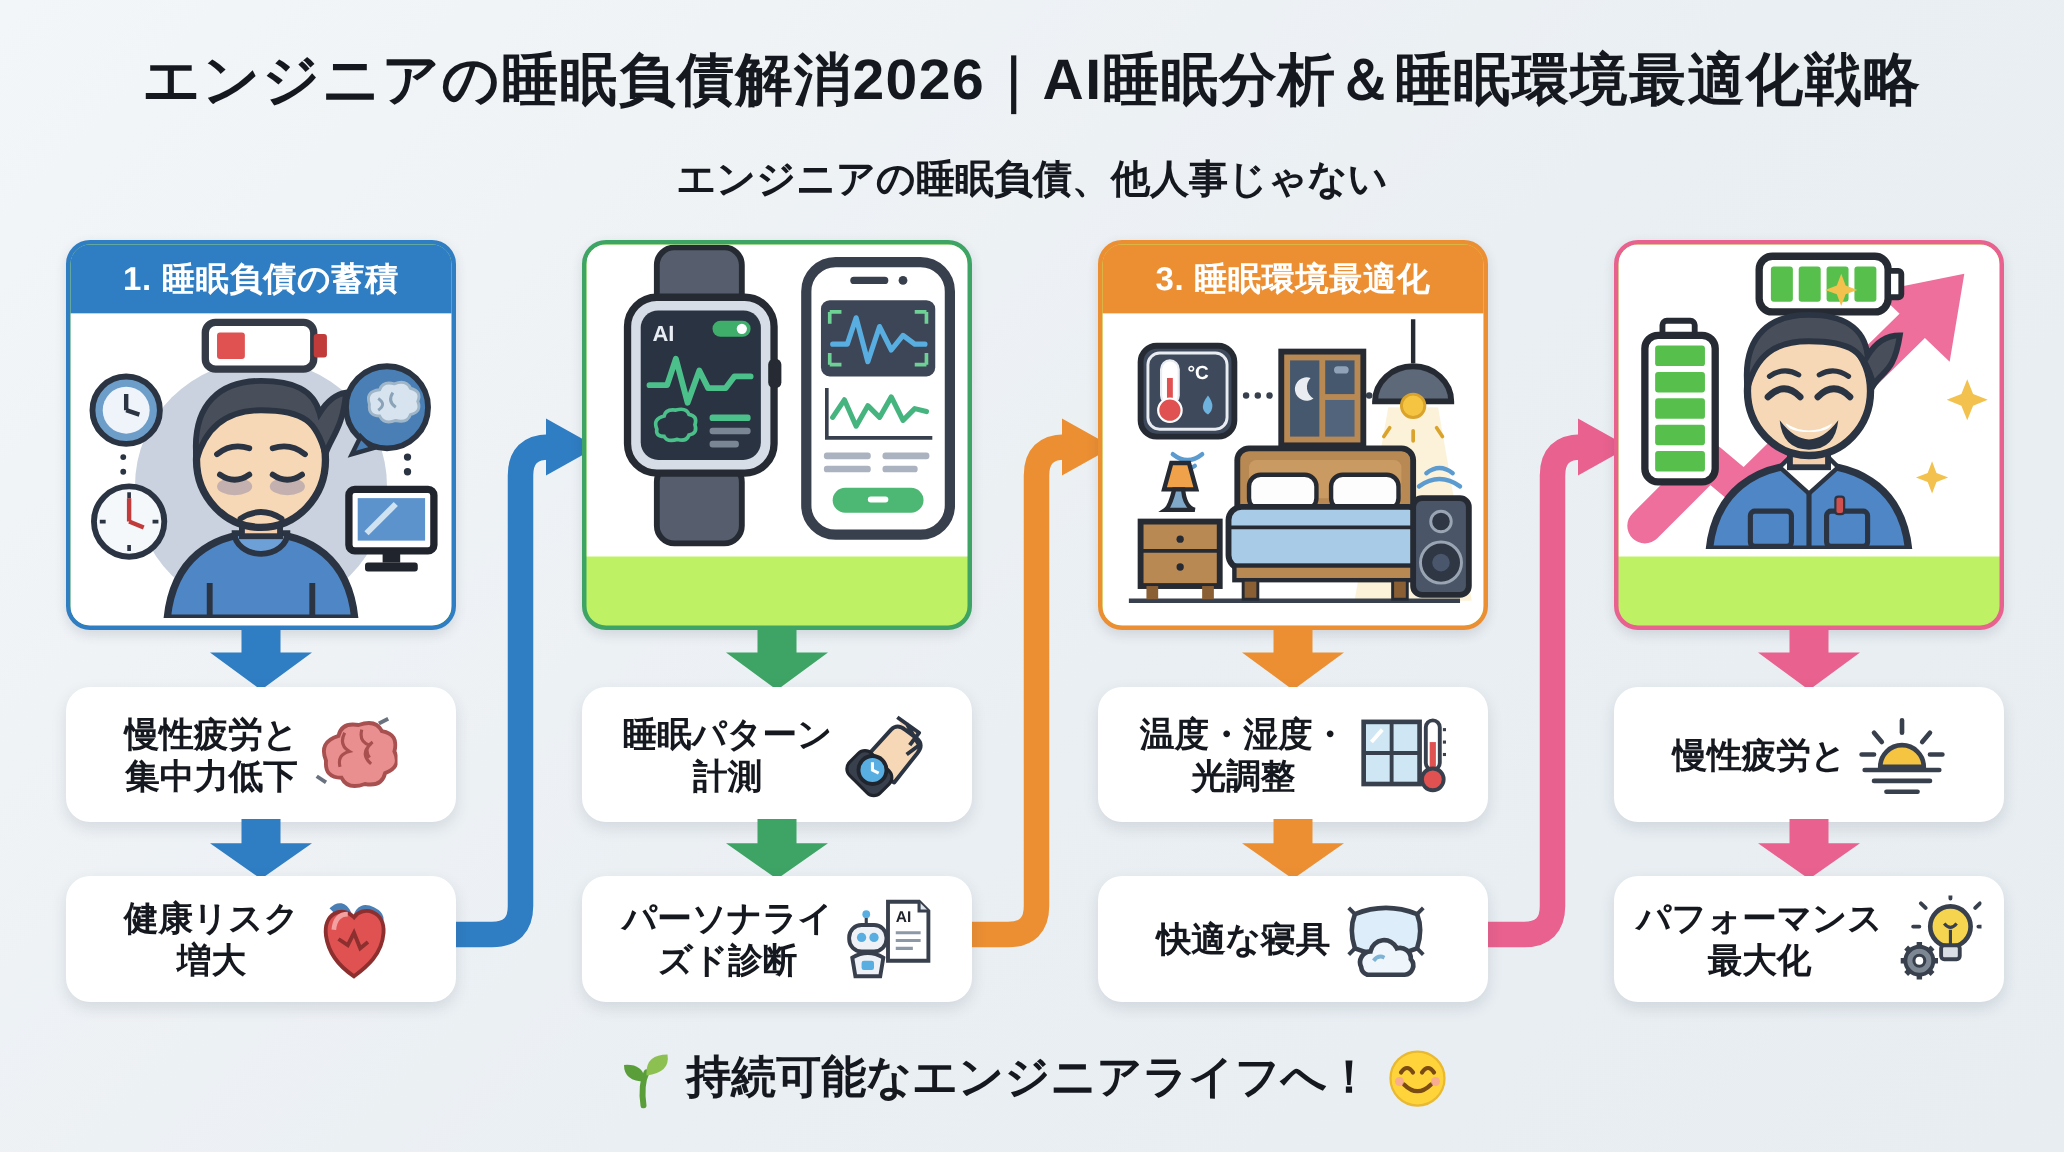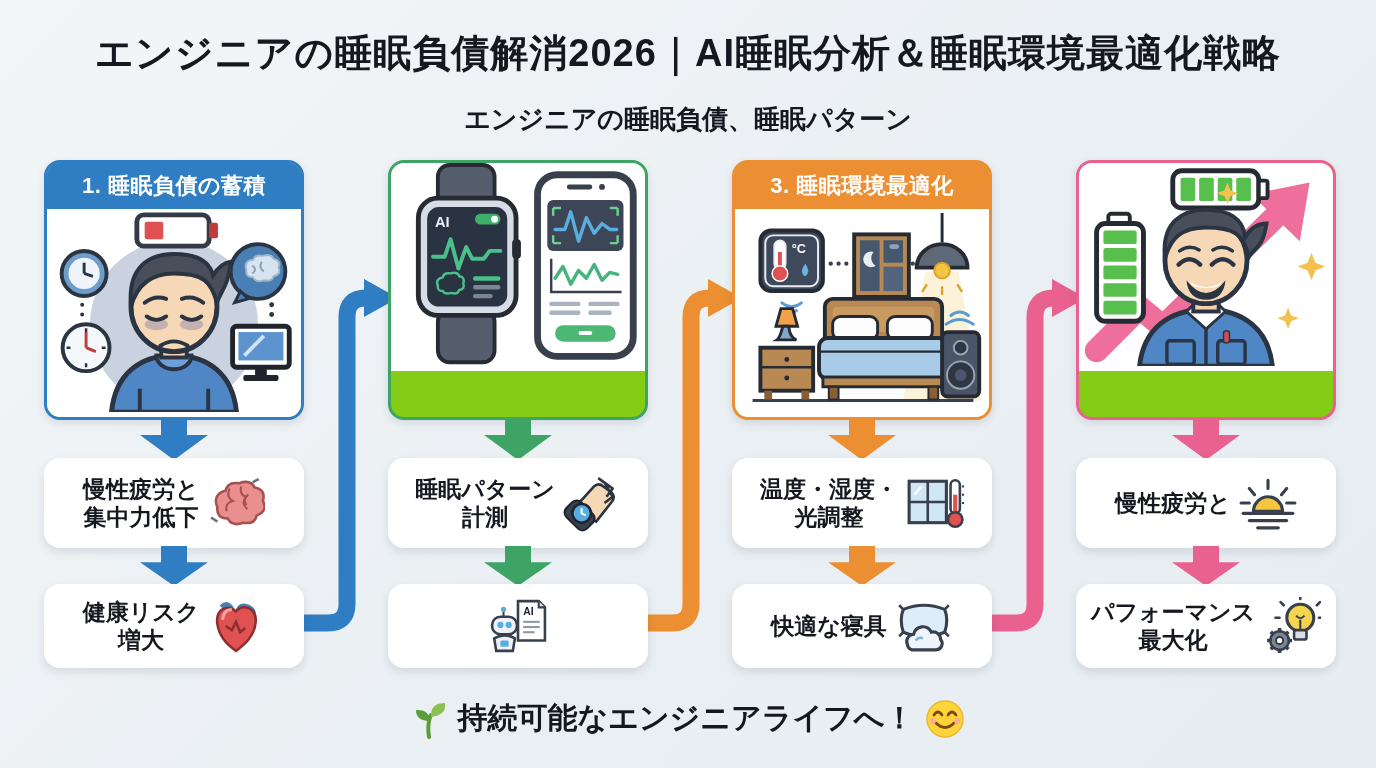--- a/index.html
+++ b/index.html
@@ -20,21 +20,21 @@
     text-align:center; font-size:26px; font-weight:800;
   }
   .col { position:absolute; top:160px; width:260px; height:510px; z-index:2; }
   .col1 { left:44px;  --c:#2f7dc3; }
   .col2 { left:388px; --c:#3da465; }
   .col3 { left:732px; --c:#ec8f33; }
   .col4 { left:1076px;--c:#e9618e; }
 
   .card {
     position:absolute; top:0; left:0; width:260px; height:260px;
-    background:#84cc16; border:3px solid var(--c); border-radius:16px;
+    background:#bef264; border:3px solid var(--c); border-radius:16px;
     box-shadow:0 3px 8px rgba(40,55,75,.14); overflow:hidden;
   }
   .card-header {
     height:46px; background:var(--c);
     display:flex; align-items:center; justify-content:center;
     color:#fff; font-size:22px; font-weight:800; letter-spacing:.5px;
   }
   .card-body { position:relative; height:208px; background:#fff; }
   .card-body svg.illus { position:absolute; inset:0; }
 
@@ -65,21 +65,21 @@
     position:absolute; top:698px; left:0; width:100%;
     display:flex; align-items:flex-end; justify-content:center; gap:10px;
     font-size:30px; font-weight:900;
   }
   .footer svg { display:block; }
 </style>
 </head>
 <body>
 
 <div class="page-title">エンジニアの睡眠負債解消2026｜AI睡眠分析＆睡眠環境最適化戦略</div>
-<div class="page-subtitle">エンジニアの睡眠負債、睡眠パターン</div>
+<div class="page-subtitle">エンジニアの睡眠負債、他人事じゃない</div>
 
 <div class="col col1">
   <div class="card">
     <div class="card-header">1. 睡眠負債の蓄積</div>
     <div class="card-body">
       <svg class="illus" viewBox="0 0 260 208">
         <circle cx="130" cy="118" r="86" fill="#c9d2de"></circle>
 
         <rect x="92" y="6" width="74" height="32" rx="7" fill="#fff" stroke="#343b47" stroke-width="5"></rect>
         <rect x="166" y="14" width="9" height="16" rx="2" fill="#c23b3b"></rect>
@@ -206,20 +206,22 @@
       <path d="M34,4 l14,10 -6,8 M40,8 l8,14 -8,6 M10,34 L30,12 q4,-4 9,0 l8,6 q4,4 0,9 L32,46 Z" fill="#f7d8b6" stroke="#2b3442" stroke-width="2.5" stroke-linejoin="round"></path>
       <rect x="6" y="26" width="20" height="28" rx="6" transform="rotate(-45 16 40)" fill="#39404d" stroke="#20242c" stroke-width="2"></rect>
       <circle cx="18" cy="38" r="9" fill="#58aee0" stroke="#20242c" stroke-width="2.5"></circle>
       <path d="M18,33 v5 l4,2" stroke="#fff" stroke-width="2" fill="none"></path>
     </svg>
   </div>
   <svg class="down-arrow a2" viewBox="0 0 260 42" preserveAspectRatio="none">
     <polygon points="117,0 143,0 143,17 164,17 130,42 96,17 117,17" fill="currentColor"></polygon>
   </svg>
   <div class="info-box b2">
+    <div class="info-label">パーソナライ
+ズド診断</div>
     <svg class="info-icon" viewBox="0 0 56 56">
       <path d="M28,4 h20 l6,6 v32 h-26 z" fill="#fff" stroke="#39404d" stroke-width="2.5"></path>
       <path d="M48,4 v6 h6" fill="#dfe6ee" stroke="#39404d" stroke-width="2"></path>
       <text x="33" y="17" font-size="10" font-weight="bold" fill="#20242c" font-family="Liberation Sans,sans-serif">AI</text>
       <line x1="33" y1="24" x2="49" y2="24" stroke="#8d98a6" stroke-width="2"></line>
       <line x1="33" y1="29" x2="49" y2="29" stroke="#8d98a6" stroke-width="2"></line>
       <line x1="33" y1="34" x2="44" y2="34" stroke="#8d98a6" stroke-width="2"></line>
       <line x1="14" y1="14" x2="14" y2="19" stroke="#39404d" stroke-width="2"></line>
       <circle cx="14" cy="12" r="2.5" fill="#58aee0"></circle>
       <rect x="3" y="19" width="24" height="17" rx="8" fill="#eef2f7" stroke="#39404d" stroke-width="2.5"></rect>

